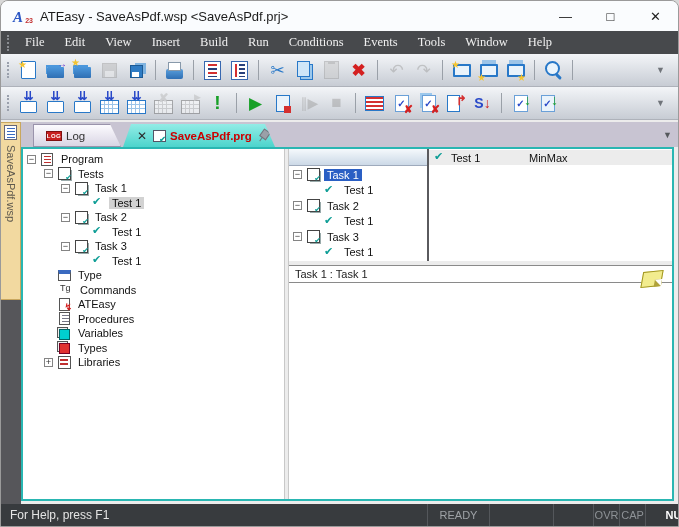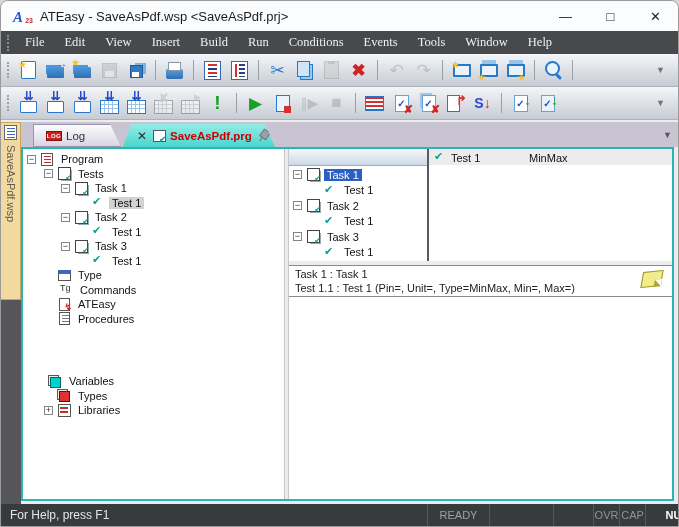--- a/index.html
+++ b/index.html
@@ -334,21 +334,21 @@
           <div class="trow" style="padding-left: 21px;">
             <span class="exp none"></span>
             <span class="ti ti-events"></span>
             <span class="tlabel">ATEasy</span>
           </div>
           <div class="trow" style="padding-left: 21px;">
             <span class="exp none"></span>
             <span class="ti ti-procedures"></span>
             <span class="tlabel">Procedures</span>
           </div>
-          <div class="trow" style="padding-left: 12px; margin-top: 48px;">
+          <div class="trow" style="padding-left: 21px;">
             <span class="exp none"></span>
             <span class="ti ti-variables"></span>
             <span class="tlabel">Variables</span>
           </div>
           <div class="trow" style="padding-left: 21px;">
             <span class="exp none"></span>
             <span class="ti ti-types"></span>
             <span class="tlabel">Types</span>
           </div>
           <div class="trow" style="padding-left: 21px;">
@@ -410,21 +410,20 @@
                 <span class="cell c-type">MinMax</span>
                 <span class="cell c-desc"></span>
               </div>
             </div>
           </div>
         </div>
 
         <div class="editor-panel">
           <div class="editor-head">
             <div class="line">Task 1 : Task 1</div>
-            <div class="line">Test 1.1 : Test 1 (Pin=, Unit=, Type=MinMax, Min=, Max=)</div>
             <span class="note"></span>
           </div>
         </div>
       </div>
     </div>
   </div>
 
   <div class="statusbar">
     <span class="sb-help">For Help, press F1</span>
     <span class="sb-cell sb-ready">READY</span>

